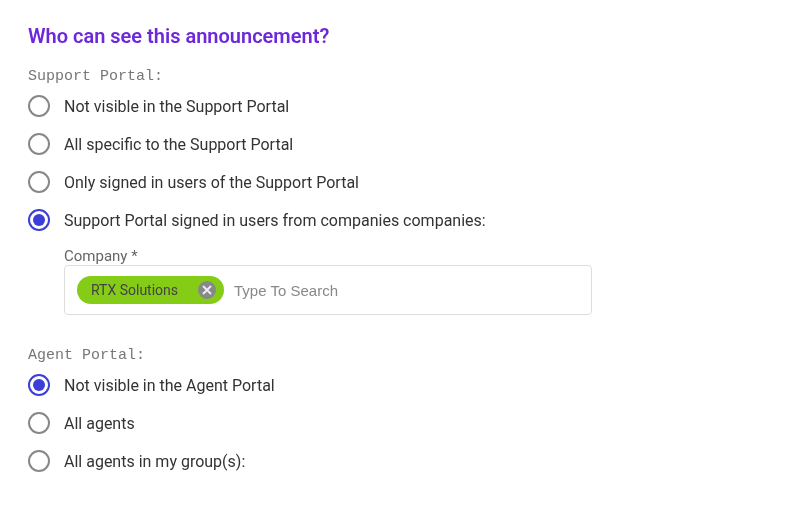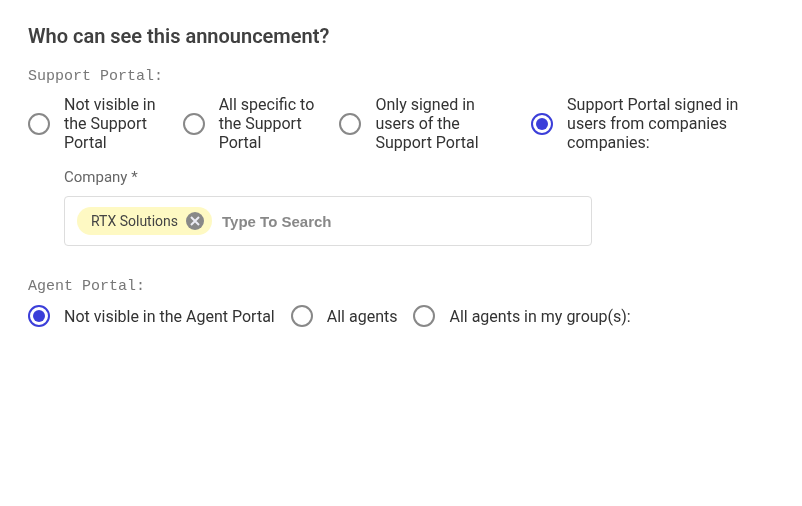--- a/index.html
+++ b/index.html
@@ -10,32 +10,32 @@
     body {
       font-family: -apple-system, BlinkMacSystemFont, 'Segoe UI', Roboto, Arial, sans-serif;
       background: #fff;
       padding: 24px 28px;
       width: 802px;
       color: #333;
     }
     h2 {
       font-size: 20px;
       font-weight: 600;
-      color: #404040;
+      color: #6d28d9;
       margin-bottom: 20px;
     }
     .section-label {
       font-size: 15px;
       color: #777;
       margin-bottom: 10px;
       font-family: Liberation Mono, monospace;
     }
     .radio-group {
       display: flex;
-      flex-direction: row;
+      flex-direction: column;
       gap: 16px;
     }
     .radio-item {
       display: flex;
       align-items: center;
       gap: 14px;
       cursor: pointer;
     }
     .radio-circle {
       width: 22px;
@@ -62,38 +62,37 @@
       color: #333;
     }
     .company-section {
       margin-left: 36px;
       margin-top: 16px;
       margin-bottom: 4px;
     }
     .company-label {
       font-size: 15px;
       color: #666;
-      margin-bottom: 10px;
     }
     .company-input-wrap {
       border: 1px solid #ddd;
       border-radius: 4px;
       padding: 10px 12px;
       display: flex;
       align-items: center;
       gap: 10px;
       width: 528px;
     }
     .chip {
-      background: #fef9c3;
+      background: #84cc16;
       border-radius: 14px;
       padding: 5px 8px 5px 14px;
       display: flex;
       align-items: center;
-      gap: 8px;
+      gap: 20px;
       font-size: 14px;
       color: #444;
     }
     .chip-close {
       width: 18px;
       height: 18px;
       border-radius: 50%;
       background: #888;
       color: #ececf5;
       display: flex;
@@ -107,21 +106,20 @@
       width: 10px;
       height: 10px;
     }
     .search-input {
       border: none;
       outline: none;
       font-size: 15px;
       color: #444;
       flex: 1;
       background: transparent;
-      font-weight: bold;
     }
     .search-input::placeholder {
       color: #888;
     }
     .section-spacer {
       height: 28px;
     }
   </style>
 </head>
 <body>

